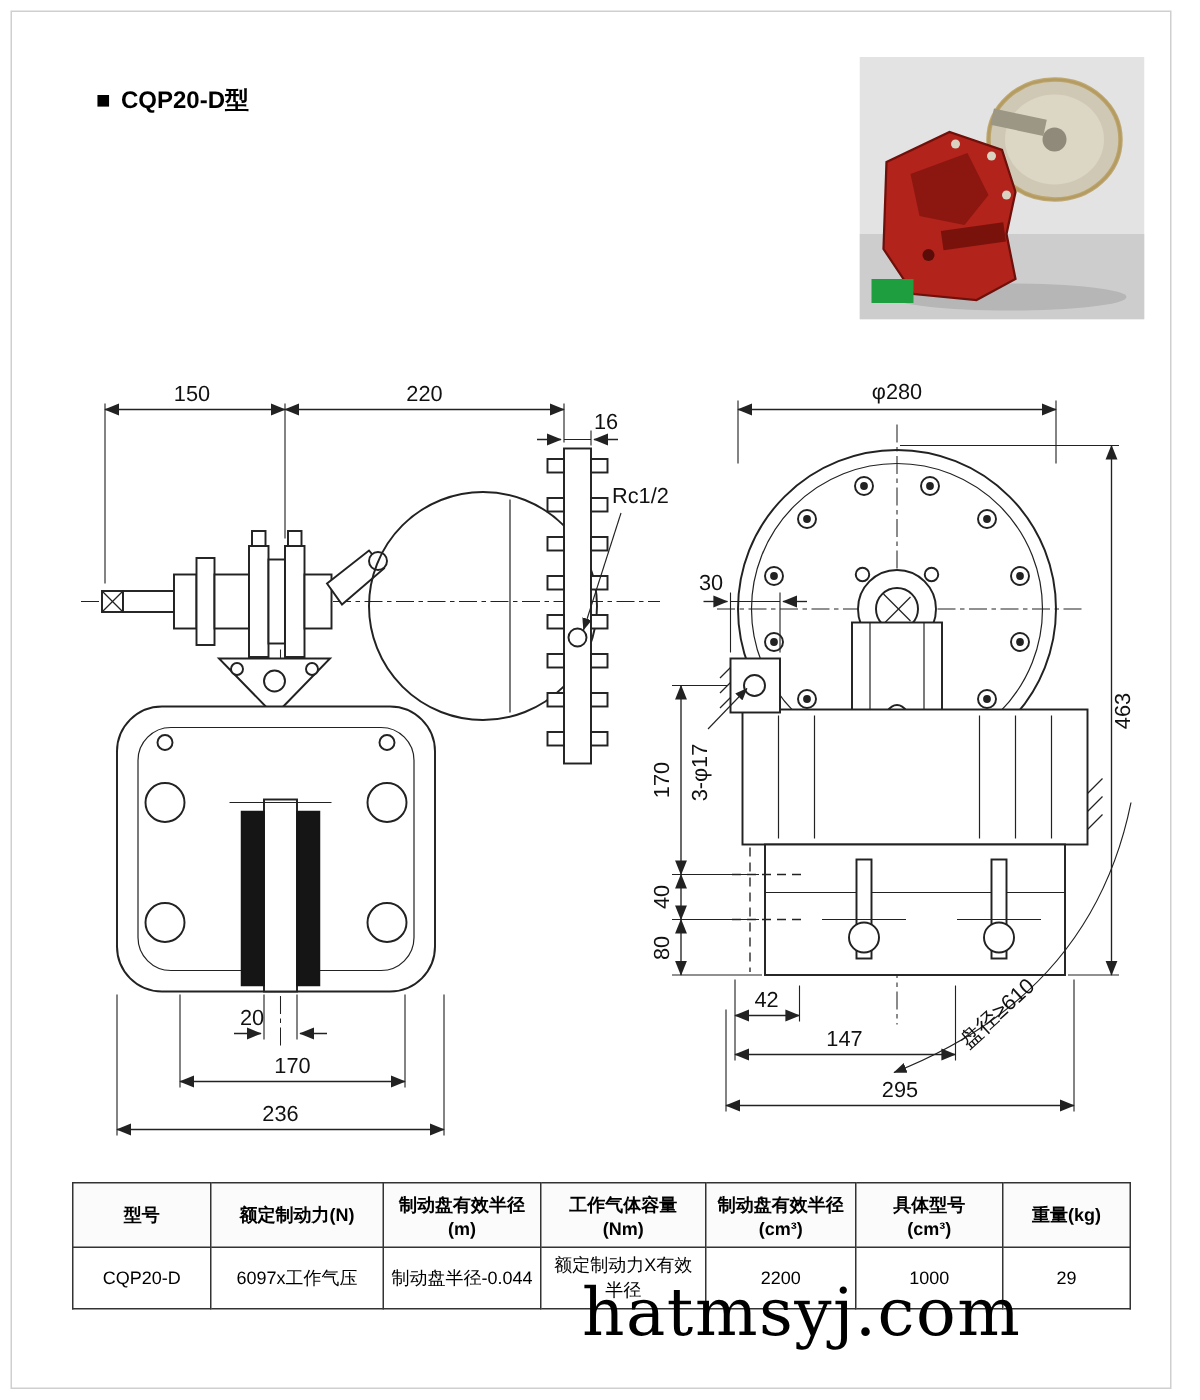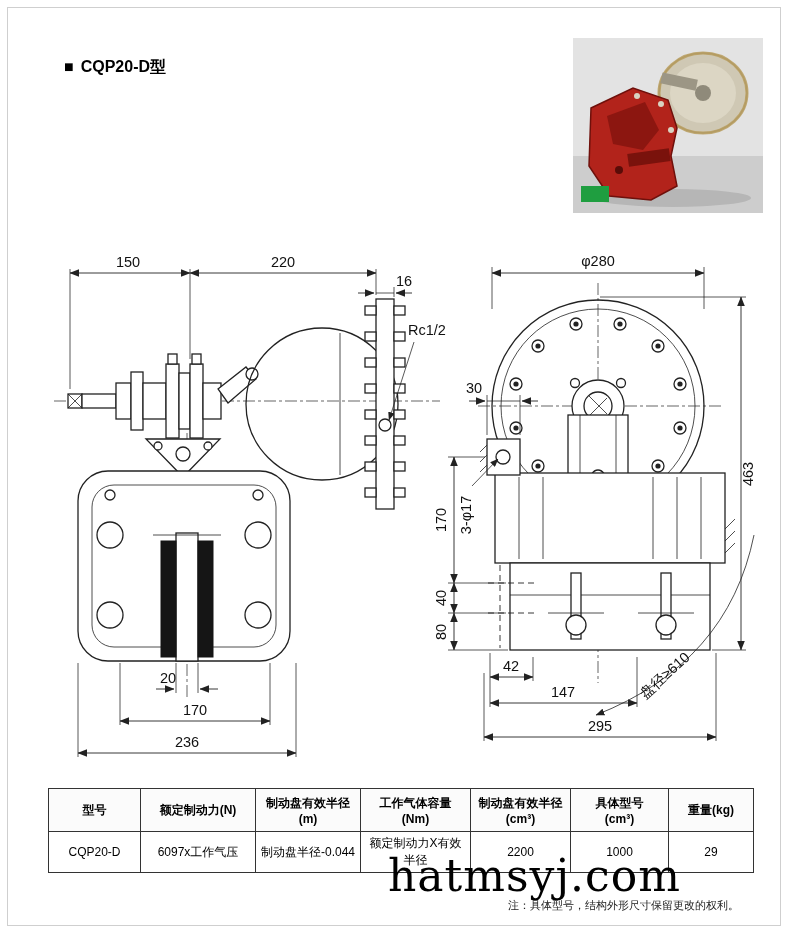--- a/index.html
+++ b/index.html
@@ -318,15 +318,14 @@
         <td>制动盘半径-0.044</td>
         <td>额定制动力X有效
 半径</td>
         <td>2200</td>
         <td>1000</td>
         <td>29</td>
       </tr>
     </tbody>
   </table>
 
-  <div class="note">注：具体型号，结构外形尺寸保留更改的权利。</div>
   <div class="watermark">hatmsyj.com</div>
 </div>
 
 </body></html>

